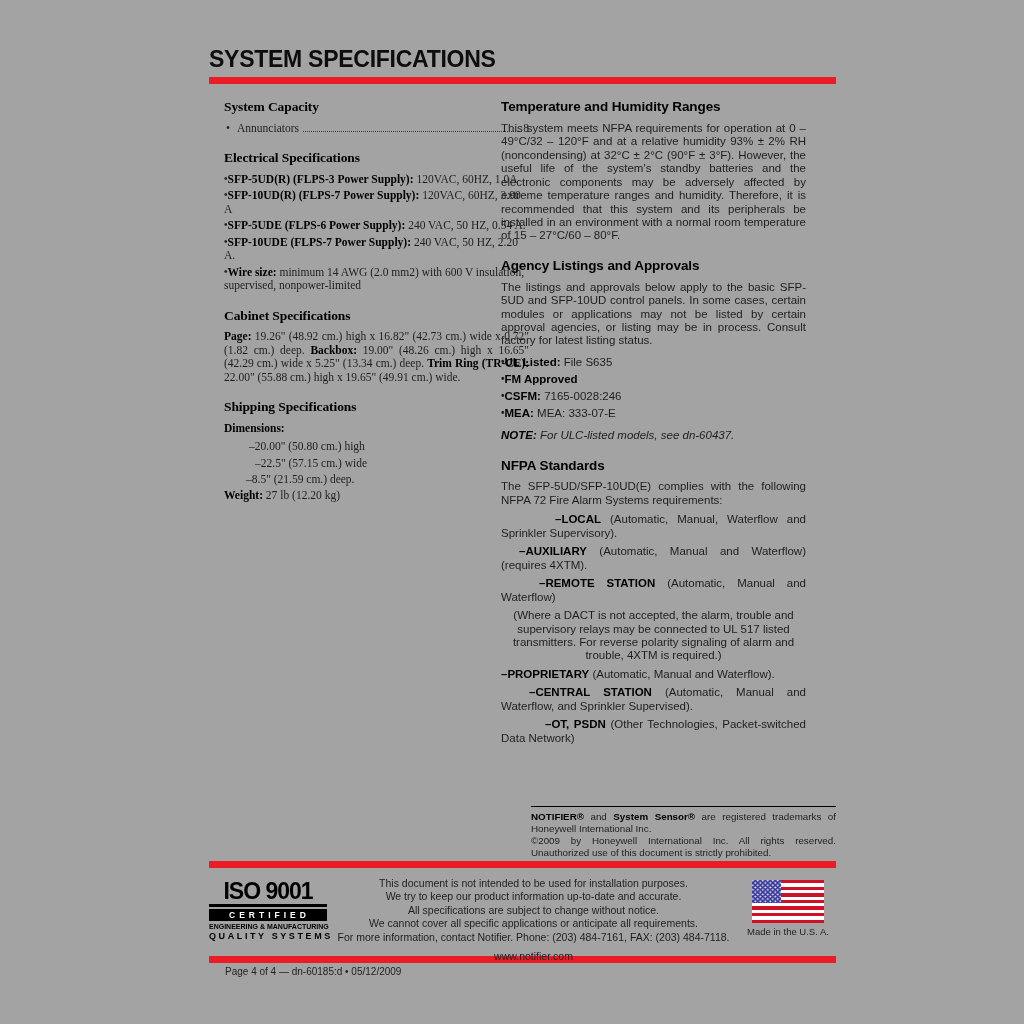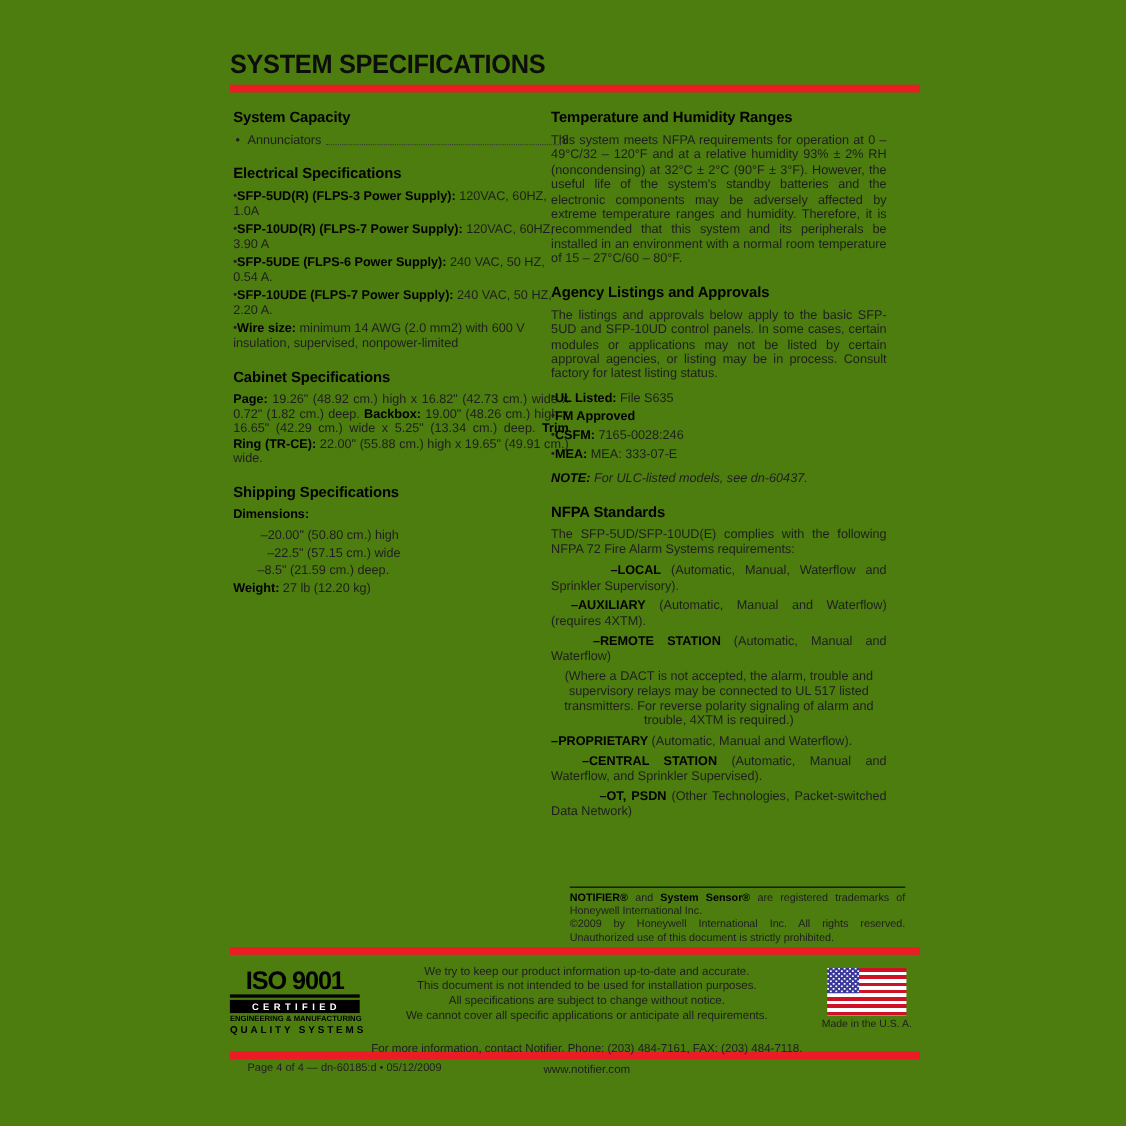--- a/index.html
+++ b/index.html
@@ -1,28 +1,28 @@
 <!DOCTYPE html>
 <html><head>
 <meta charset="utf-8">
 <style>
   html,body{margin:0;padding:0;background:#fff;}
-  .page{position:relative;width:1024px;height:1024px;background:#4d7c0f;overflow:hidden;
+  .page{position:relative;width:1024px;height:1024px;background:#a3a3a3;overflow:hidden;
         font-family:"Liberation Sans",sans-serif;color:#1e1e1e;}
   .bold{font-weight:700;color:#000;}
   .ital{font-style:italic;}
 
   
   .doc-title{position:absolute;left:209px;top:45px;font-size:24px;font-weight:700;color:#0d0d0d;
              letter-spacing:-0.3px;transform:scaleX(0.96);transform-origin:left;white-space:nowrap;}
   .title-rule{position:absolute;left:209px;top:77px;width:627px;height:7px;background:#ec1c24;}
 
   
   .col{position:absolute;top:97px;width:305px;font-size:11.5px;line-height:1.17;}
-  .col-left{left:212px;}
+  .col-left{left:224px;font-family:Liberation Serif, serif;}
   .col-right{left:501px;}
   h2{font-size:13.5px;font-weight:700;color:#000;margin:15px 0 7px 0;letter-spacing:-0.1px;}
   .col h2:first-child{margin-top:2px;}
 
   
   .cap-row{display:flex;align-items:flex-end;margin:0 0 2px 0;}
   .cap-bullet{margin:0 7px 0 2px;}
   .leader{flex:1 1 auto;border-bottom:1.4px dotted #3a3a3a;margin:0 1px 3px 4px;}
 
   
@@ -50,37 +50,37 @@
   .nfpa p{margin:0 0 5px 0;text-align:justify;}
   .nf-i0{text-indent:54px;}
   .nf-i1{text-indent:18px;}
   .nf-i2{text-indent:38px;}
   .nf-sub{text-align:center !important;padding:0 2px;}
   .nf-i4{text-indent:0;}
   .nf-i5{text-indent:28px;}
   .nf-i6{text-indent:44px;}
 
   
-  .tm{position:absolute;left:518px;top:806px;width:305px;border-top:1px solid #000;
+  .tm{position:absolute;left:531px;top:806px;width:305px;border-top:1px solid #000;
       padding-top:4px;font-size:9.8px;line-height:1.22;text-align:justify;color:#1e1e1e;}
   .tm p{margin:0;}
 
   
   .footer{position:absolute;left:209px;top:861px;width:627px;}
   .red-bar{height:7px;background:#ec1c24;}
   .footer-body{display:flex;height:88px;box-sizing:border-box;align-items:flex-start;}
   .iso{width:118px;margin-top:13px;text-align:center;}
   .iso-t{font-size:23px;font-weight:800;letter-spacing:-1px;line-height:0.95;color:#000;
          border-bottom:3px solid #000;padding-bottom:1px;transform:scaleX(1);}
   .iso-c{background:#000;color:#fff;font-size:8.5px;font-weight:700;letter-spacing:4px;
          padding:1.5px 0 1px 3px;margin-top:2px;}
   .iso-e{font-size:7px;font-weight:700;letter-spacing:0;margin-top:2px;white-space:nowrap;color:#000;}
   .iso-q{font-size:9px;font-weight:700;letter-spacing:2.6px;margin-top:1px;white-space:nowrap;color:#000;}
   .disc{flex:1;margin-top:9px;text-align:center;font-size:10.5px;line-height:1.28;color:#1e1e1e;}
-  .contact{margin-top:16px;}
+  .contact{margin-top:0;}
   .url{margin-top:6px;}
   .flag-wrap{width:96px;margin-top:12px;text-align:center;}
   .flag{position:relative;width:72px;height:43px;margin:0 auto;
         background:repeating-linear-gradient(180deg,#cf1126 0 3.31px,#ffffff 3.31px 6.62px);}
   .canton{position:absolute;top:0;left:0;width:29px;height:23.2px;background-color:#38389a;
           background-image:radial-gradient(#fff 0.8px,transparent 1.15px),
                            radial-gradient(#fff 0.8px,transparent 1.15px);
           background-size:5px 4.6px,5px 4.6px;background-position:0.8px 0.6px,3.3px 2.9px;}
   .made{font-size:9.5px;margin-top:3px;color:#1e1e1e;}
   .page-footer{position:absolute;left:209px;top:966px;font-size:10px;color:#222;margin-left:16px;}
@@ -159,22 +159,22 @@
     <div class="footer-body">
 
       <div class="iso">
         <div class="iso-t">ISO 9001</div>
         <div class="iso-c">CERTIFIED</div>
         <div class="iso-e">ENGINEERING &amp; MANUFACTURING</div>
         <div class="iso-q">QUALITY SYSTEMS</div>
       </div>
 
       <div class="disc">
+        <div>This document is not intended to be used for installation purposes.</div>
         <div>We try to keep our product information up-to-date and accurate.</div>
-        <div>This document is not intended to be used for installation purposes.</div>
         <div>All specifications are subject to change without notice.</div>
         <div>We cannot cover all specific applications or anticipate all requirements.</div>
         <div class="contact">For more information, contact Notifier. Phone: (203) 484-7161, FAX: (203) 484-7118.</div>
         <div class="url">www.notifier.com</div>
       </div>
 
       <div class="flag-wrap">
         <div class="flag">
             <div class="canton"></div>
           </div>

